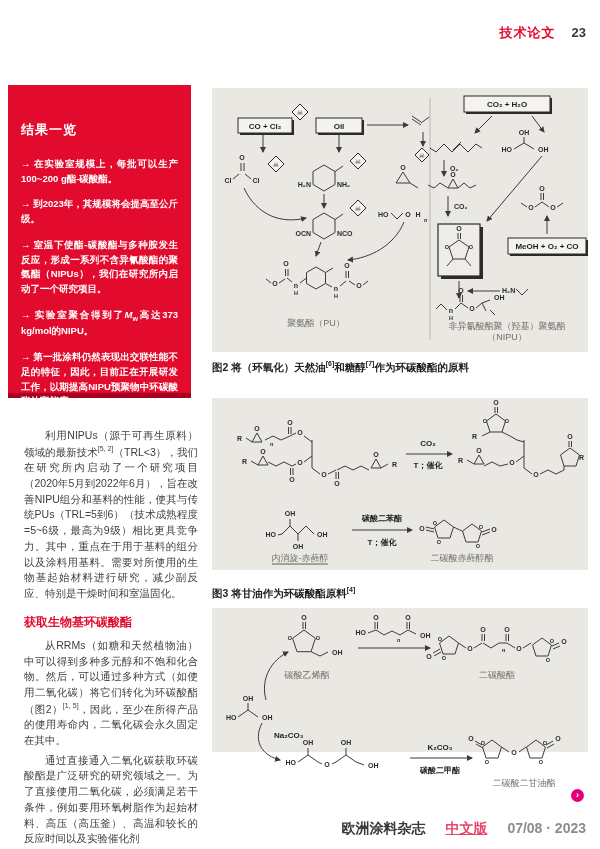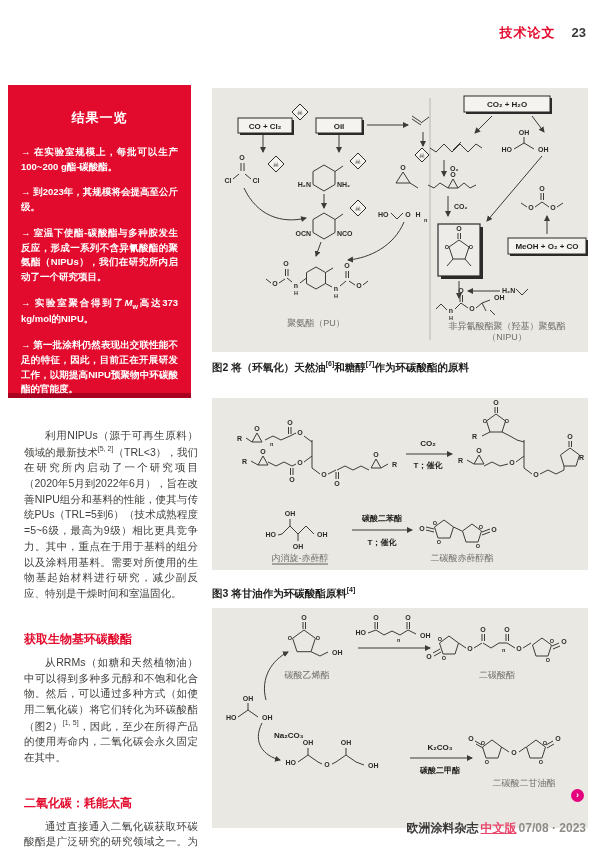--- a/index.html
+++ b/index.html
@@ -7,29 +7,29 @@
   .page{position:absolute;inset:0;background:#fff;overflow:hidden;}
 
   
   .hdr{position:absolute;top:24px;right:14px;display:flex;gap:16px;align-items:baseline;justify-content:center;}
   .hdr .sec{color:#e30b2d;font-weight:bold;font-size:13px;letter-spacing:1px;}
   .hdr .pg{color:#3a3938;font-weight:bold;font-size:13px;}
 
   
   .redbox{position:absolute;left:8px;top:85px;width:183px;height:313px;background:#e30b2d;
           border-bottom:5px solid #a80220;box-sizing:border-box;color:#fff;padding:20px 13px 0 13px;}
-  .redbox h2{margin:4px 0 18px 0;text-align:center;font-size:13px;letter-spacing:1px;}
+  .redbox h2{margin:16px 0 18px 0;font-size:13px;letter-spacing:1px;}
   .redbox p{margin:0 0 11px 0;font-size:9.5px;font-weight:bold;line-height:1.55;text-align:justify;}
   .redbox sub{font-size:7px;}
 
   
   .bodycol{position:absolute;left:24px;top:428px;width:174px;font-size:10.5px;line-height:1.5;
            text-align:justify;color:#3f3e3c;}
   .bodycol p{margin:0 0 4px 0;text-indent:2em;}
-  .bodycol h3{color:#e30b2d;font-size:12px;margin:28px 0 7px 0;text-indent:0;}
+  .bodycol h3{color:#e30b2d;font-size:12px;margin:11px 0 7px 0;text-indent:0;}
   .bodycol sup{font-size:7px;}
 
   
   .figcap{position:absolute;left:212px;width:378px;font-size:10.5px;font-weight:bold;color:#1d1d1b;}
   .figcap sup{font-size:7px;}
   .figbox{position:absolute;left:212px;width:376px;background:#e9e8e3;}
 
   svg{display:block;}
   svg text{font-family:"Liberation Sans","DejaVu Sans",sans-serif;}
   .bond{stroke:#3c3b38;stroke-width:1;fill:none;}
@@ -37,21 +37,21 @@
   .atom{font-size:7px;font-weight:bold;fill:#2c2b29;}
   .atomS{font-size:5.5px;font-weight:bold;fill:#2c2b29;}
   .rxn{font-size:8px;font-weight:bold;fill:#1d1d1b;}
   .cnlabel{font-size:9px;fill:#716f6a;}
   .boxlab{font-size:8px;font-weight:bold;fill:#1d1d1b;}
   .shadow{fill:#2c2b29;}
   .white{fill:#f4f3ef;stroke:#2c2b29;stroke-width:1;}
   .divline{stroke:#b8b7b2;stroke-width:1;}
 
   
-  .footer{position:absolute;top:820px;right:14px;font-size:12px;display:flex;gap:2px;align-items:baseline;}
+  .footer{position:absolute;top:820px;right:14px;font-size:14px;display:flex;gap:20px;align-items:baseline;}
   .footer .j{font-weight:bold;color:#3a3938;}
   .footer .e{font-weight:bold;color:#e8476b;text-decoration:underline;}
   .footer .i{color:#8e8c88;font-weight:bold;}
   .nextbtn{position:absolute;left:571px;top:789px;width:13px;height:13px;border-radius:50%;
            background:#e5007d;color:#fff;font-size:9px;font-weight:bold;line-height:13px;text-align:center;cursor:pointer;}
 </style>
 </head>
 <body>
 
 <div class="page">
@@ -67,21 +67,20 @@
     <p><span>→ 到2023年，其规模将会提高至公斤级。</span></p>
     <p><span>→ 室温下使酯-碳酸酯与多种胺发生反应，形成一系列不含异氰酸酯的聚氨酯（NIPUs），我们在研究所内启动了一个研究项目。</span></p>
     <p><span>→ 实验室聚合得到了</span><span style="font-style: italic;">M</span><sub>w</sub><span>高达373 kg/mol的NIPU。</span></p>
     <p><span>→ 第一批涂料仍然表现出交联性能不足的特征，因此，目前正在开展研发工作，以期提高NIPU预聚物中环碳酸酯的官能度。</span></p>
   </div>
 
   <div class="bodycol">
     <p><span>利用NIPUs（源于可再生原料）领域的最新技术</span><sup>[5, 2]</sup><span>（TRL&lt;3），我们在研究所内启动了一个研究项目（2020年5月到2022年6月），旨在改善NIPU组分和基料的性能，使其与传统PUs（TRL=5到6）（技术成熟程度=5~6级，最高为9级）相比更具竞争力。其中，重点在于用于基料的组分以及涂料用基料。需要对所使用的生物基起始材料进行研究，减少副反应、特别是干燥时间和室温固化。</span></p>
     <h3>获取生物基环碳酸酯</h3>
     <p><span>从RRMs（如糖和天然植物油）中可以得到多种多元醇和不饱和化合物。然后，可以通过多种方式（如使用二氧化碳）将它们转化为环碳酸酯（图2）</span><sup>[1, 5]</sup><span>，因此，至少在所得产品的使用寿命内，二氧化碳会永久固定在其中。</span></p>
-    <h3>二氧化碳：耗能太高</h3>
     <p><span>通过直接通入二氧化碳获取环碳酸酯是广泛研究的研究领域之一。为了直接使用二氧化碳，必须满足若干条件，例如要用环氧树脂作为起始材料、高压（高压釜）、高温和较长的反应时间以及实验催化剂</span></p>
   </div>
 
   <div class="figbox" style="top:88px;height:264px;">
     <svg width="376" height="264" viewBox="0 0 376 264">
       <defs>
         <marker id="a1" markerWidth="7" markerHeight="7" refX="5" refY="3" orient="auto">
           <path d="M0,0 L6,3 L0,6 z" fill="#3c3b38"></path>
         </marker>
       </defs>
@@ -380,21 +379,21 @@
         <text class="atomS" x="266" y="150" text-anchor="middle">O</text>
         <line class="bond" x1="270" y1="134" x2="278" y2="131"></line>
           <line class="bond" x1="270" y1="137" x2="278" y2="134"></line>
         <text class="atom" x="282" y="134" text-anchor="middle">O</text>
       </g>
       <text class="cnlabel" x="250" y="163" text-anchor="middle">二碳酸赤藓醇酯</text>
     </svg>
   </div>
 
   <div class="figcap" style="top:586px;"><span>图3 将甘油作为环碳酸酯原料</span><sup>[4]</sup></div>
-  <div class="figbox" style="top:608px;height:220px;">
+  <div class="figbox" style="top:608px;height:144px;">
     <svg width="376" height="190" viewBox="0 0 376 190">
       <defs>
         <marker id="a3" markerWidth="7" markerHeight="7" refX="5" refY="3" orient="auto">
           <path d="M0,0 L6,3 L0,6 z" fill="#3c3b38"></path>
         </marker>
       </defs>
 
       <g>
         <polygon class="bond" points="92,22 103.4,30.3 99,43.7 85,43.7 80.6,30.3"></polygon>
         <line class="bond" x1="91" y1="21" x2="91" y2="14"></line>

